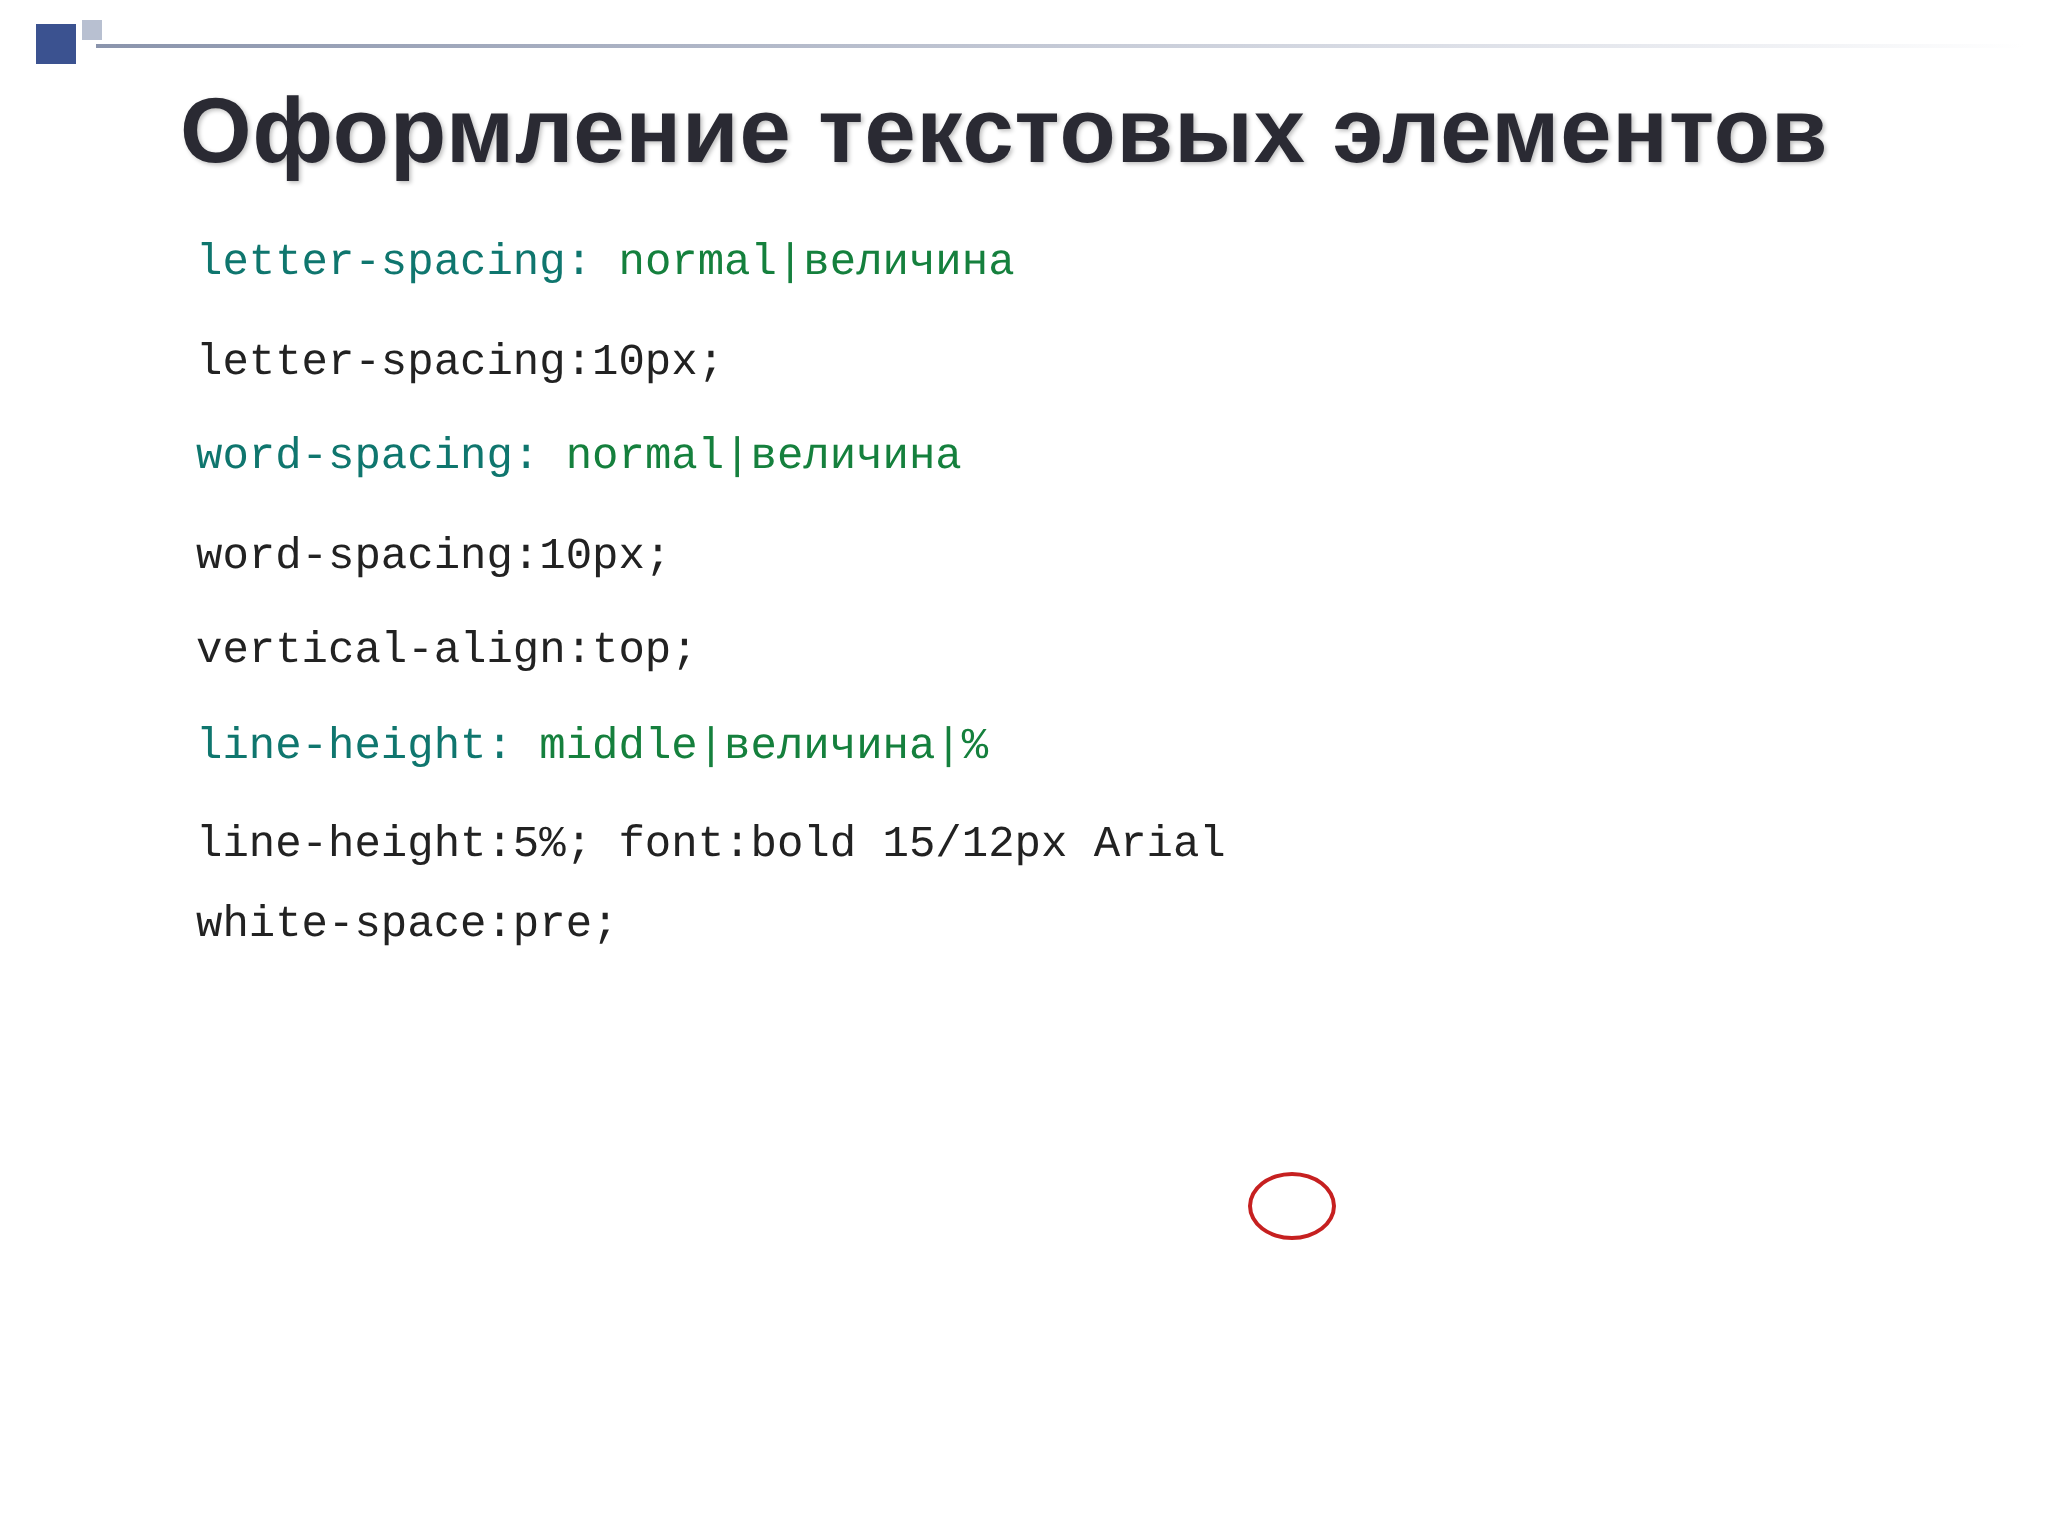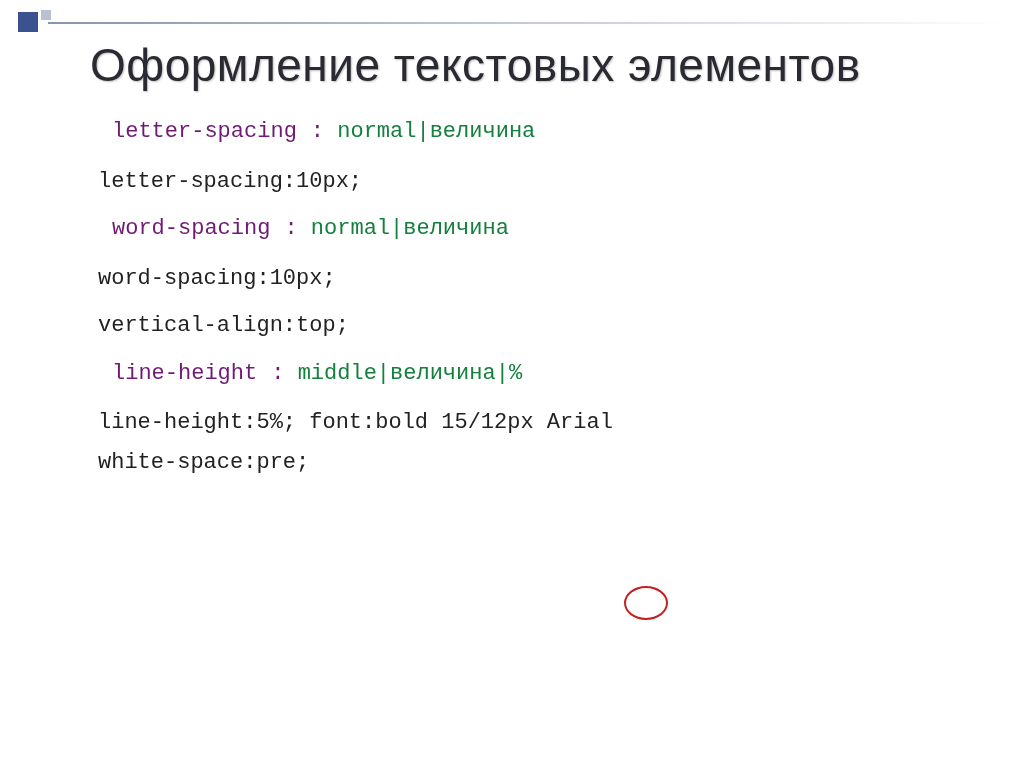--- a/index.html
+++ b/index.html
@@ -45,37 +45,36 @@
       right: 12px;
       height: 2px;
       background: linear-gradient(to right, #8a94ac 0%, #dcdfe7 70%, rgba(220,223,231,0) 100%);
     }
     .title {
       position: absolute;
       top: 38px;
       left: 90px;
       font-size: 46px;
       color: #2a2a33;
-      font-weight: 400;
+      font-weight: 700;
       letter-spacing: 0.5px;
       text-shadow: 1px 1px 2px rgba(0,0,0,0.25);
     }
     .content {
       position: absolute;
       top: 118px;
       left: 98px;
       right: 60px;
       font-family: "Courier New", monospace;
       font-size: 22px;
       color: #222;
       line-height: 1.25;
     }
     .prop {
-      color: #701a75;
-      margin-left: 14px;
+      color: #0f766e;
     }
     .val {
       color: #15803d;
     }
     .circle {
       position: absolute;
       width: 40px;
       height: 30px;
       border: 2px solid #c62020;
       border-radius: 50%;

